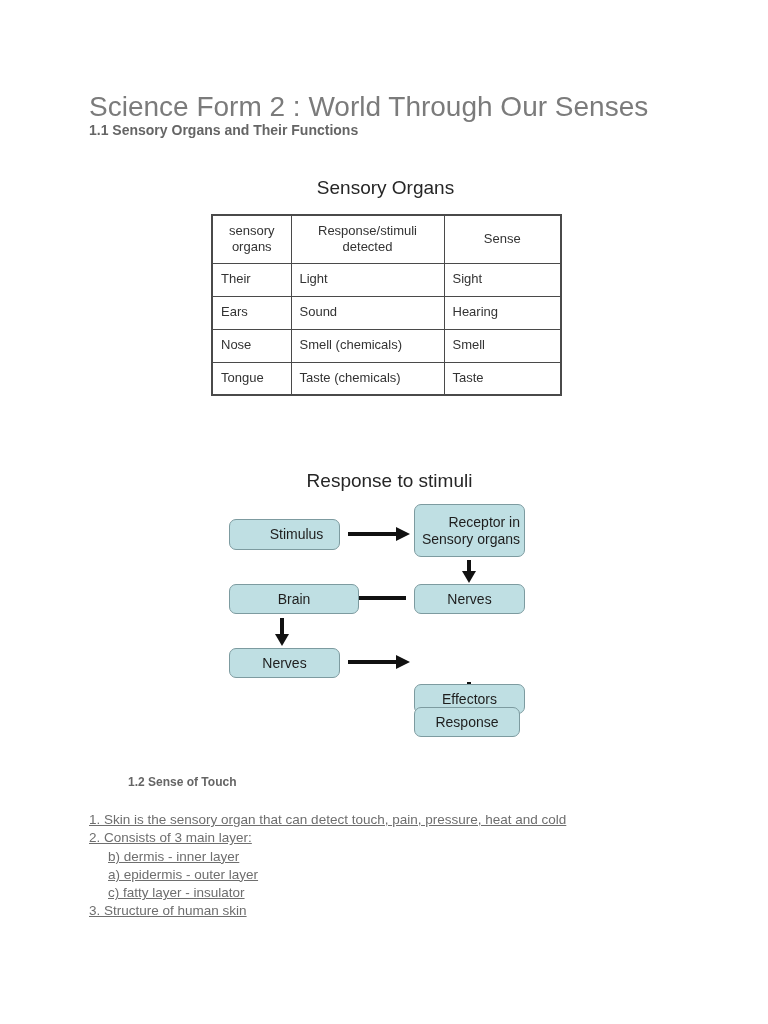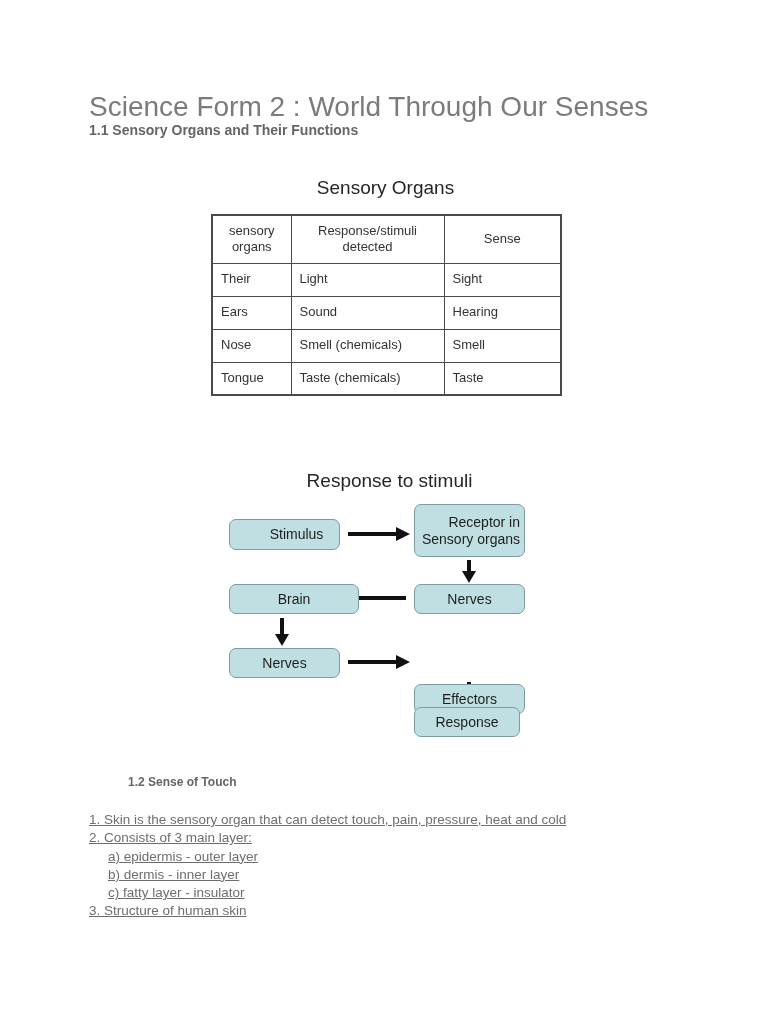--- a/index.html
+++ b/index.html
@@ -226,19 +226,19 @@
   <div class="flow-node n-nerves1">Nerves</div>
   <div class="flow-node n-nerves2">Nerves</div>
   <div class="flow-node n-effectors">Effectors</div>
   <div class="flow-node n-response">Response</div>
 
   <h3 class="section-heading">1.2 Sense of Touch</h3>
 
   <div class="body-lines">
     <div class="line">1. Skin is the sensory organ that can detect touch, pain, pressure, heat and cold</div>
     <div class="line">2. Consists of 3 main layer:</div>
+    <div class="line indent">b) dermis - inner layer</div>
     <div class="line indent">a) epidermis - outer layer</div>
-    <div class="line indent">b) dermis - inner layer</div>
     <div class="line indent">c) fatty layer - insulator</div>
     <div class="line">3. Structure of human skin</div>
   </div>
 
 </div>
 
 </body></html>

